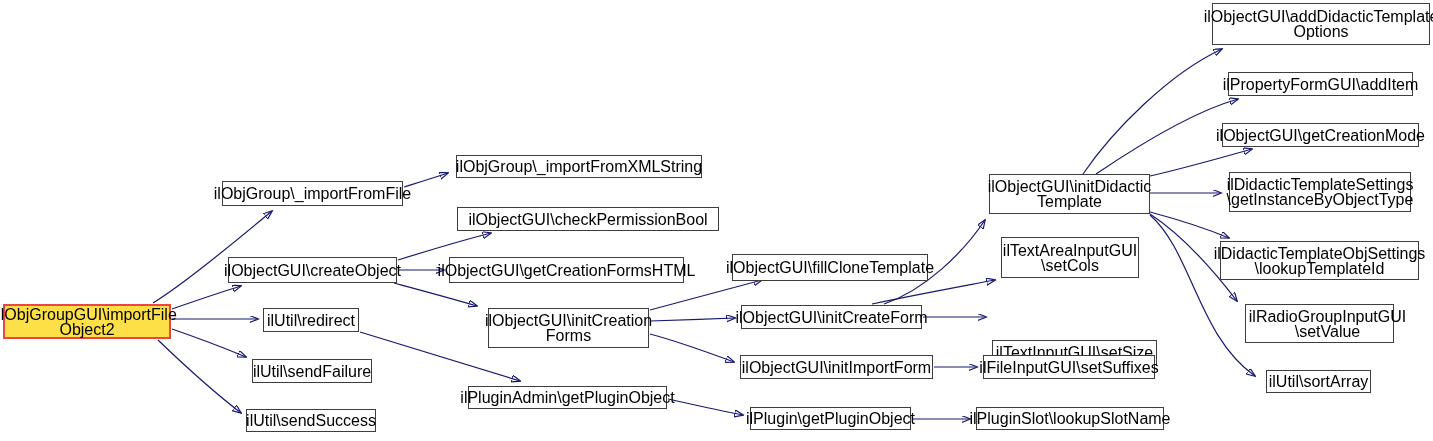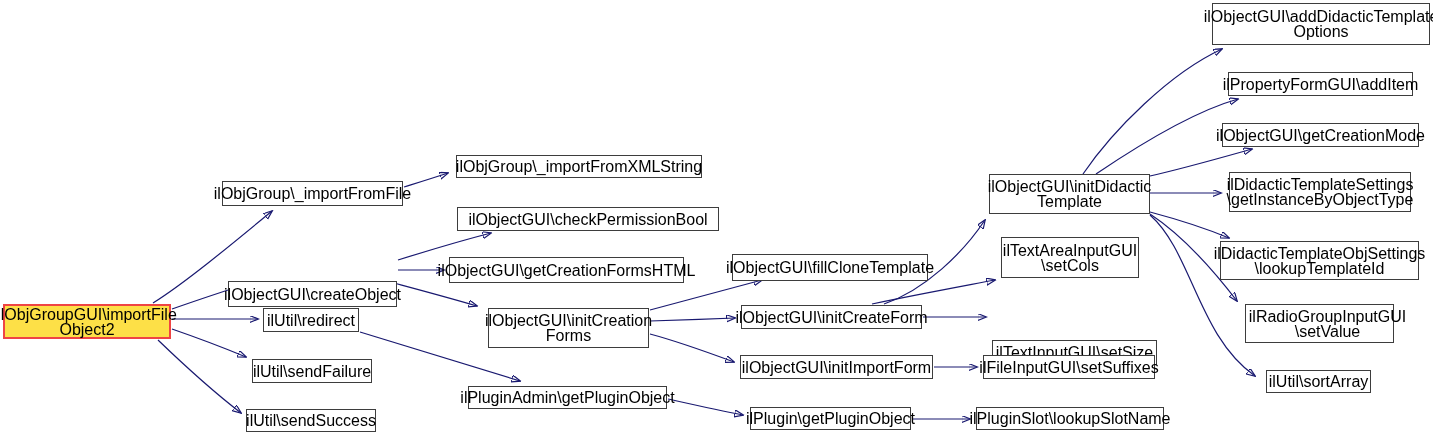--- a/index.html
+++ b/index.html
@@ -70,21 +70,21 @@
     <path d="M 1150,193 L 1221,193" marker-end="url(#arrow)"></path>
     <path d="M 1150,212 C 1180,220 1205,228 1229,238" marker-end="url(#arrow)"></path>
     <path d="M 1150,214 C 1185,237 1214,271 1237,301" marker-end="url(#arrow)"></path>
     <path d="M 1150,215 C 1192,252 1198,336 1255,376" marker-end="url(#arrow)"></path>
   </svg>
 
   <div class="node root" style="left:3px;top:304px;width:168px;height:35px;">ilObjGroupGUI\importFile
 Object2</div>
   <div class="node" style="left:222px;top:181px;width:181px;height:25px;">ilObjGroup\_importFromFile</div>
   <div class="node" style="left:456px;top:155px;width:246px;height:23px;">ilObjGroup\_importFromXMLString</div>
-  <div class="node" style="left:228px;top:257px;width:169px;height:26px;margin-top:24px;">ilObjectGUI\createObject</div>
+  <div class="node" style="left:228px;top:257px;width:169px;height:26px;">ilObjectGUI\createObject</div>
   <div class="node" style="left:457px;top:207px;width:262px;height:24px;">ilObjectGUI\checkPermissionBool</div>
   <div class="node" style="left:449px;top:257px;width:235px;height:26px;">ilObjectGUI\getCreationFormsHTML</div>
   <div class="node" style="left:488px;top:308px;width:161px;height:40px;">ilObjectGUI\initCreation
 Forms</div>
   <div class="node" style="left:263px;top:308px;width:96px;height:24px;">ilUtil\redirect</div>
   <div class="node" style="left:252px;top:359px;width:120px;height:24px;">ilUtil\sendFailure</div>
   <div class="node" style="left:246px;top:409px;width:130px;height:23px;">ilUtil\sendSuccess</div>
   <div class="node" style="left:468px;top:386px;width:199px;height:23px;">ilPluginAdmin\getPluginObject</div>
   <div class="node" style="left:732px;top:254px;width:196px;height:27px;">ilObjectGUI\fillCloneTemplate</div>
   <div class="node" style="left:741px;top:305px;width:181px;height:24px;">ilObjectGUI\initCreateForm</div>

